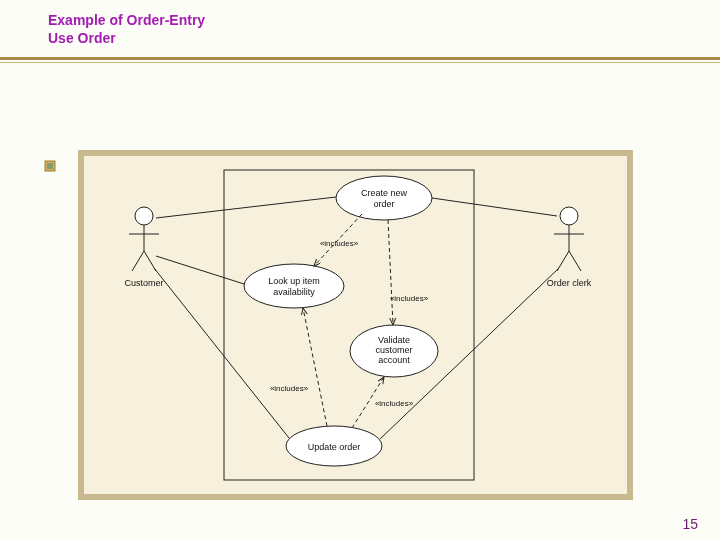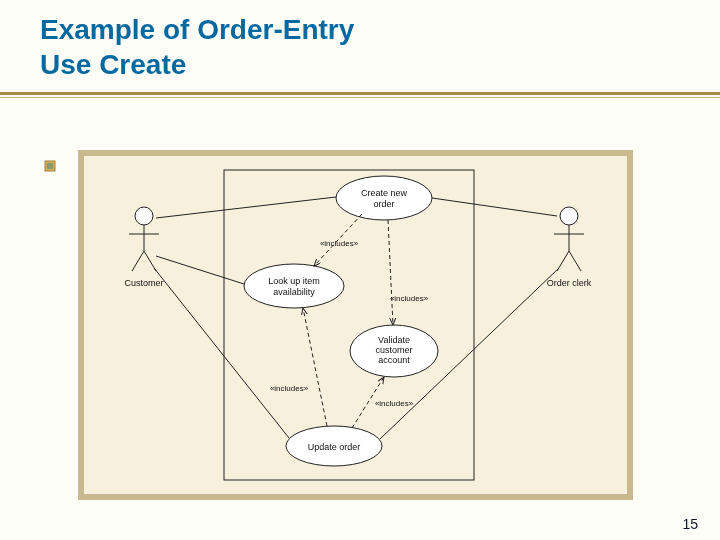--- a/index.html
+++ b/index.html
@@ -7,24 +7,25 @@
     padding: 0;
     width: 720px;
     height: 540px;
     background: #fdfdf8;
     font-family: Verdana, Geneva, sans-serif;
     position: relative;
     overflow: hidden;
   }
   .title-block {
     padding: 12px 40px 6px 40px;
-    color: #0369a1;
+    color: #a21caf;
     font-weight: bold;
-    font-size: 28px;
+    font-size: 14px;
     line-height: 1.25;
+    margin-left: 8px;
   }
   .title-rule {
     height: 3px;
     background: #a98a4a;
     margin: 4px 0 0 0;
   }
   .title-rule-thin {
     height: 1px;
     background: #c7b27a;
     margin: 2px 0 0 0;
@@ -88,30 +89,30 @@
   .boundary {
     fill: none;
     stroke: #222;
     stroke-width: 1;
   }
   .page-num {
     position: absolute;
     right: 22px;
     bottom: 8px;
     font-size: 14px;
-    color: #0f172a;
+    color: #701a75;
     font-family: Arial, sans-serif;
   }
 </style>
 </head>
 <body>
 
 <div class="title-block">
   <div>Example of Order-Entry</div>
-  <div>Use Create</div>
+  <div>Use Order</div>
 </div>
 <div class="title-rule"></div>
 <div class="title-rule-thin"></div>
 
 <svg class="bullet" viewBox="0 0 12 12">
   <rect x="1" y="1" width="10" height="10" fill="#d0b060" stroke="#a08030" stroke-width="1"></rect>
   <rect x="3" y="3" width="6" height="6" fill="#8a9a6a"></rect>
 </svg>
 
 <div class="diagram-frame">

